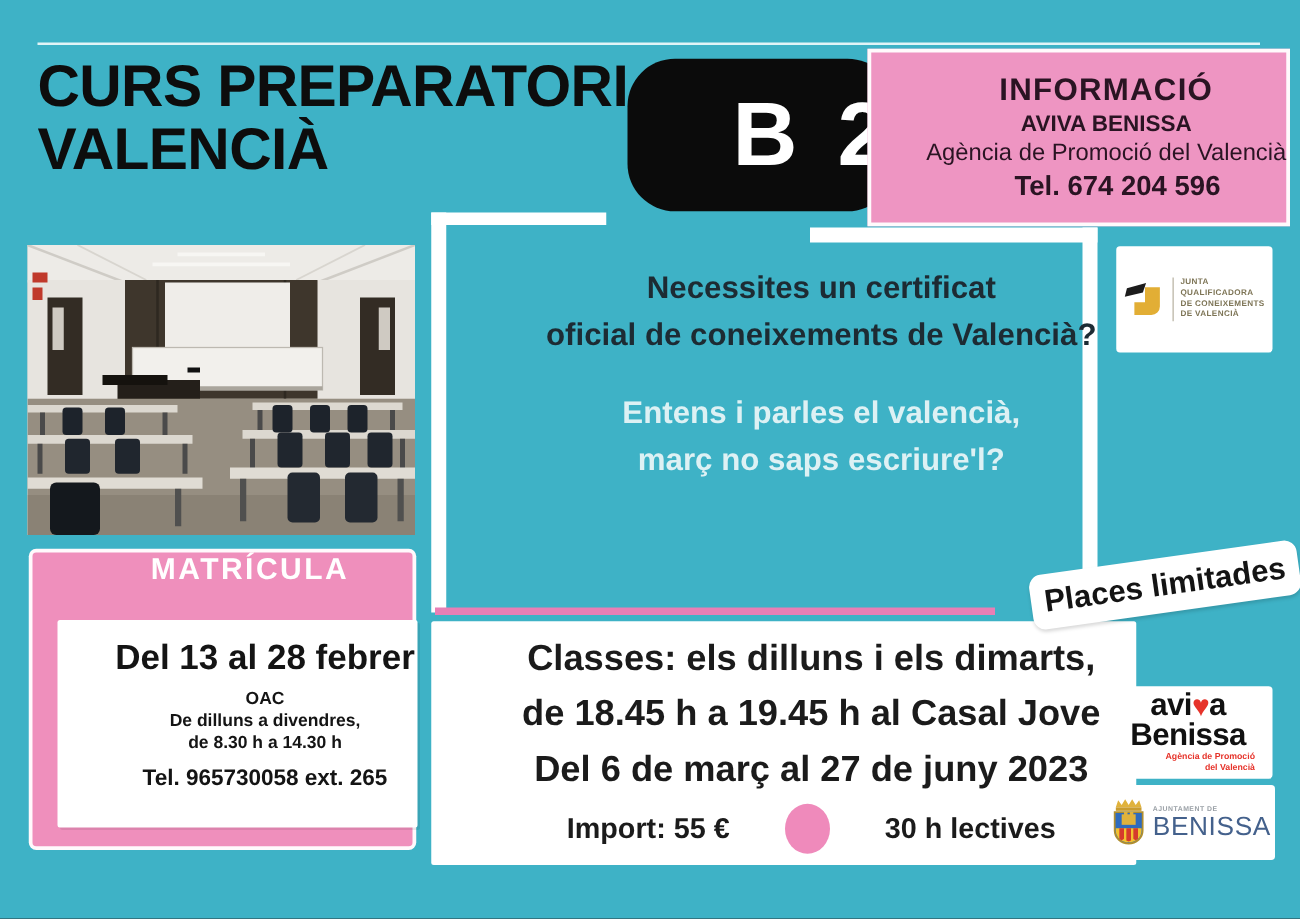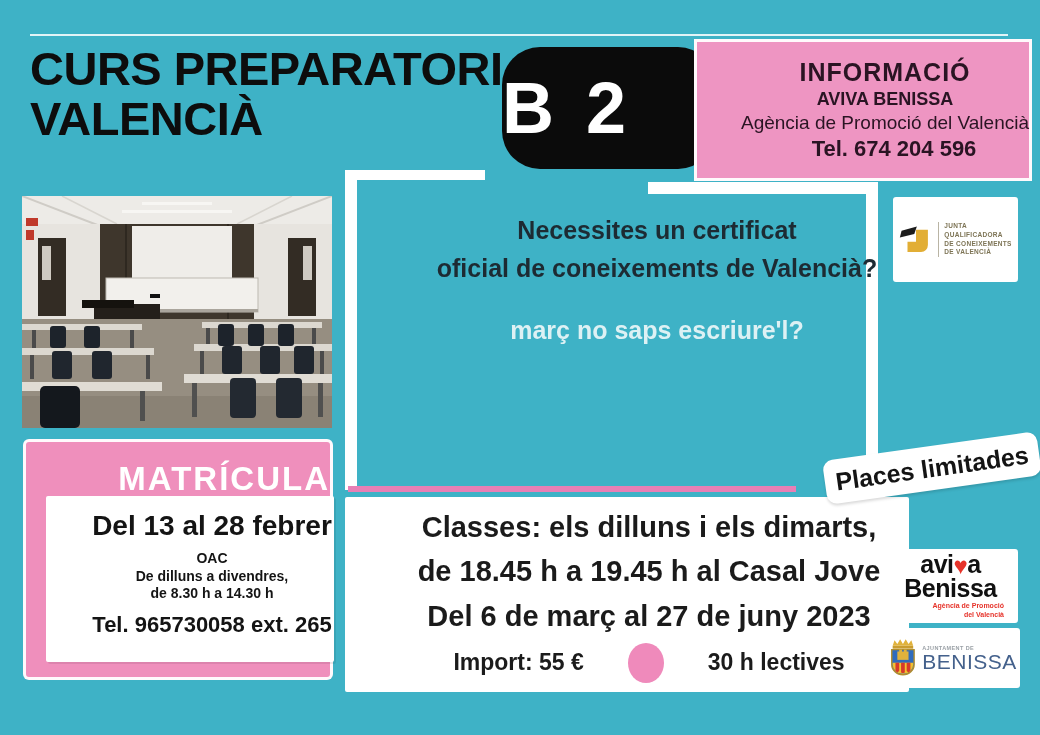--- a/index.html
+++ b/index.html
@@ -9,21 +9,21 @@
     font-family:"Liberation Sans", sans-serif;
     -webkit-font-smoothing:antialiased;
   }
   .abs{position:absolute;}
   .ctr{text-align:center;padding-left:44px;}
 
   
   .topline{left:30px; top:34px; width:978px; height:2px; background:rgba(255,255,255,.85);}
   .title{left:30px; top:44px; color:#0d0d0d; font-weight:900; font-size:47px; line-height:1.06; letter-spacing:-.5px;}
   .badge{left:502px; top:47px; width:214px; height:122px; background:#0b0b0b; border-radius:38px;
-         display:flex; align-items:center; justify-content:flex-start;}
+         display:flex; align-items:center; justify-content:flex-end;}
   .badge span{color:#fff; font-weight:900; font-size:72px; letter-spacing:6px;}
   .infobox{left:694px; top:39px; width:338px; height:142px; background:#ee95c2; border:3px solid rgba(255,255,255,.95);
            box-sizing:border-box; color:#2a1423; display:flex; flex-direction:column; justify-content:center; gap:2px;}
   .infobox .l1{font-size:25px; font-weight:600; letter-spacing:1px;}
   .infobox .l2{font-size:18px; font-weight:600;}
   .infobox .l3{font-size:19px; font-weight:400;}
   .infobox .l4{font-size:22px; font-weight:700;margin-left:18px;}
 
   
   .photo{left:22px; top:196px; width:310px; height:232px; background:#d9d5cf;}
@@ -45,26 +45,26 @@
   .classesbox{left:345px; top:497px; width:520px; height:195px; background:#fff; border-radius:2px;
               color:#1b1b1b; display:flex; flex-direction:column; justify-content:center; gap:2px;}
   .classesbox .c1{font-size:29px; font-weight:700; line-height:1.45;}
   .classesbox .c3{font-size:29px; font-weight:700; line-height:1.45;}
   .classesbox .row{display:flex; align-items:center; justify-content:center; font-size:23px; font-weight:700; margin-top:4px;}
   .pinkdot{display:inline-block; width:36px; height:40px; border-radius:50%; background:#ef8abb; margin:0 44px;}
 
   
   .matbox{left:23px; top:439px; width:310px; height:241px; background:#ef8fbc; border:3px solid rgba(255,255,255,.95);
           box-sizing:border-box; border-radius:6px;}
-  .matbox .head{margin-top:18px; color:#fff; font-weight:800; font-size:33px; letter-spacing:2px;text-align:right;}
+  .matbox .head{margin-top:0; color:#fff; font-weight:800; font-size:24px; letter-spacing:2px;}
   .matinner{position:absolute; left:20px; top:54px; width:244px; height:166px; background:#fff; border-radius:2px;
             color:#141414; box-shadow:2px 2px 0 rgba(0,0,0,.08);}
   .matinner .m1{font-size:28px; font-weight:700; margin-top:14px;}
   .matinner .m2{font-size:14px; font-weight:700; margin-top:8px; line-height:1.25;}
-  .matinner .m3{font-size:22px; font-weight:600; margin-top:9px;}
+  .matinner .m3{font-size:18px; font-weight:600; margin-top:9px;}
 
   
   .whitecard{background:#fff; border-radius:3px;}
   .jqcv{left:893px; top:197px; width:125px; height:85px; display:flex; align-items:center; justify-content:center; gap:5px;}
   .jqcv .txt{color:#7d7455; font-size:6.5px; font-weight:700; letter-spacing:.3px; text-align:left; line-height:1.35;
              border-left:1px solid #b9b4a4; padding-left:5px;}
   .places{left:824px; top:446px; width:216px; height:44px; background:#fff; border-radius:10px; transform:rotate(-8deg);
           display:flex; align-items:center; justify-content:center; box-shadow:0 2px 3px rgba(0,0,0,.15);}
   .places span{font-size:25px; font-weight:700; color:#141414;}
   .aviva{left:883px; top:549px; width:135px; height:74px; display:flex; flex-direction:column; align-items:center; justify-content:center;}
@@ -179,20 +179,21 @@
   <div class="abs frame-piece fp-topl"></div>
   <div class="abs frame-piece fp-topr"></div>
   <div class="abs frame-piece fp-right"></div>
   <div class="abs pinkline"></div>
 
   <div class="abs ctr midtext q1" style="top:212px;">
     <div>Necessites un certificat</div>
     <div>oficial de coneixements de Valencià?</div>
   </div>
   <div class="abs ctr midtext q2" style="top:312px;">
+    <div>Entens i parles el valencià,</div>
     <div>març no saps escriure'l?</div>
   </div>
 
   <div class="abs ctr classesbox">
     <div class="c1">Classes: els dilluns i els dimarts,</div>
     <div class="c1">de 18.45 h a 19.45 h al Casal Jove</div>
     <div class="c3">Del 6 de març al 27 de juny 2023</div>
     <div class="row">
       <span>Import: 55 €</span>
       <span class="pinkdot"></span>

